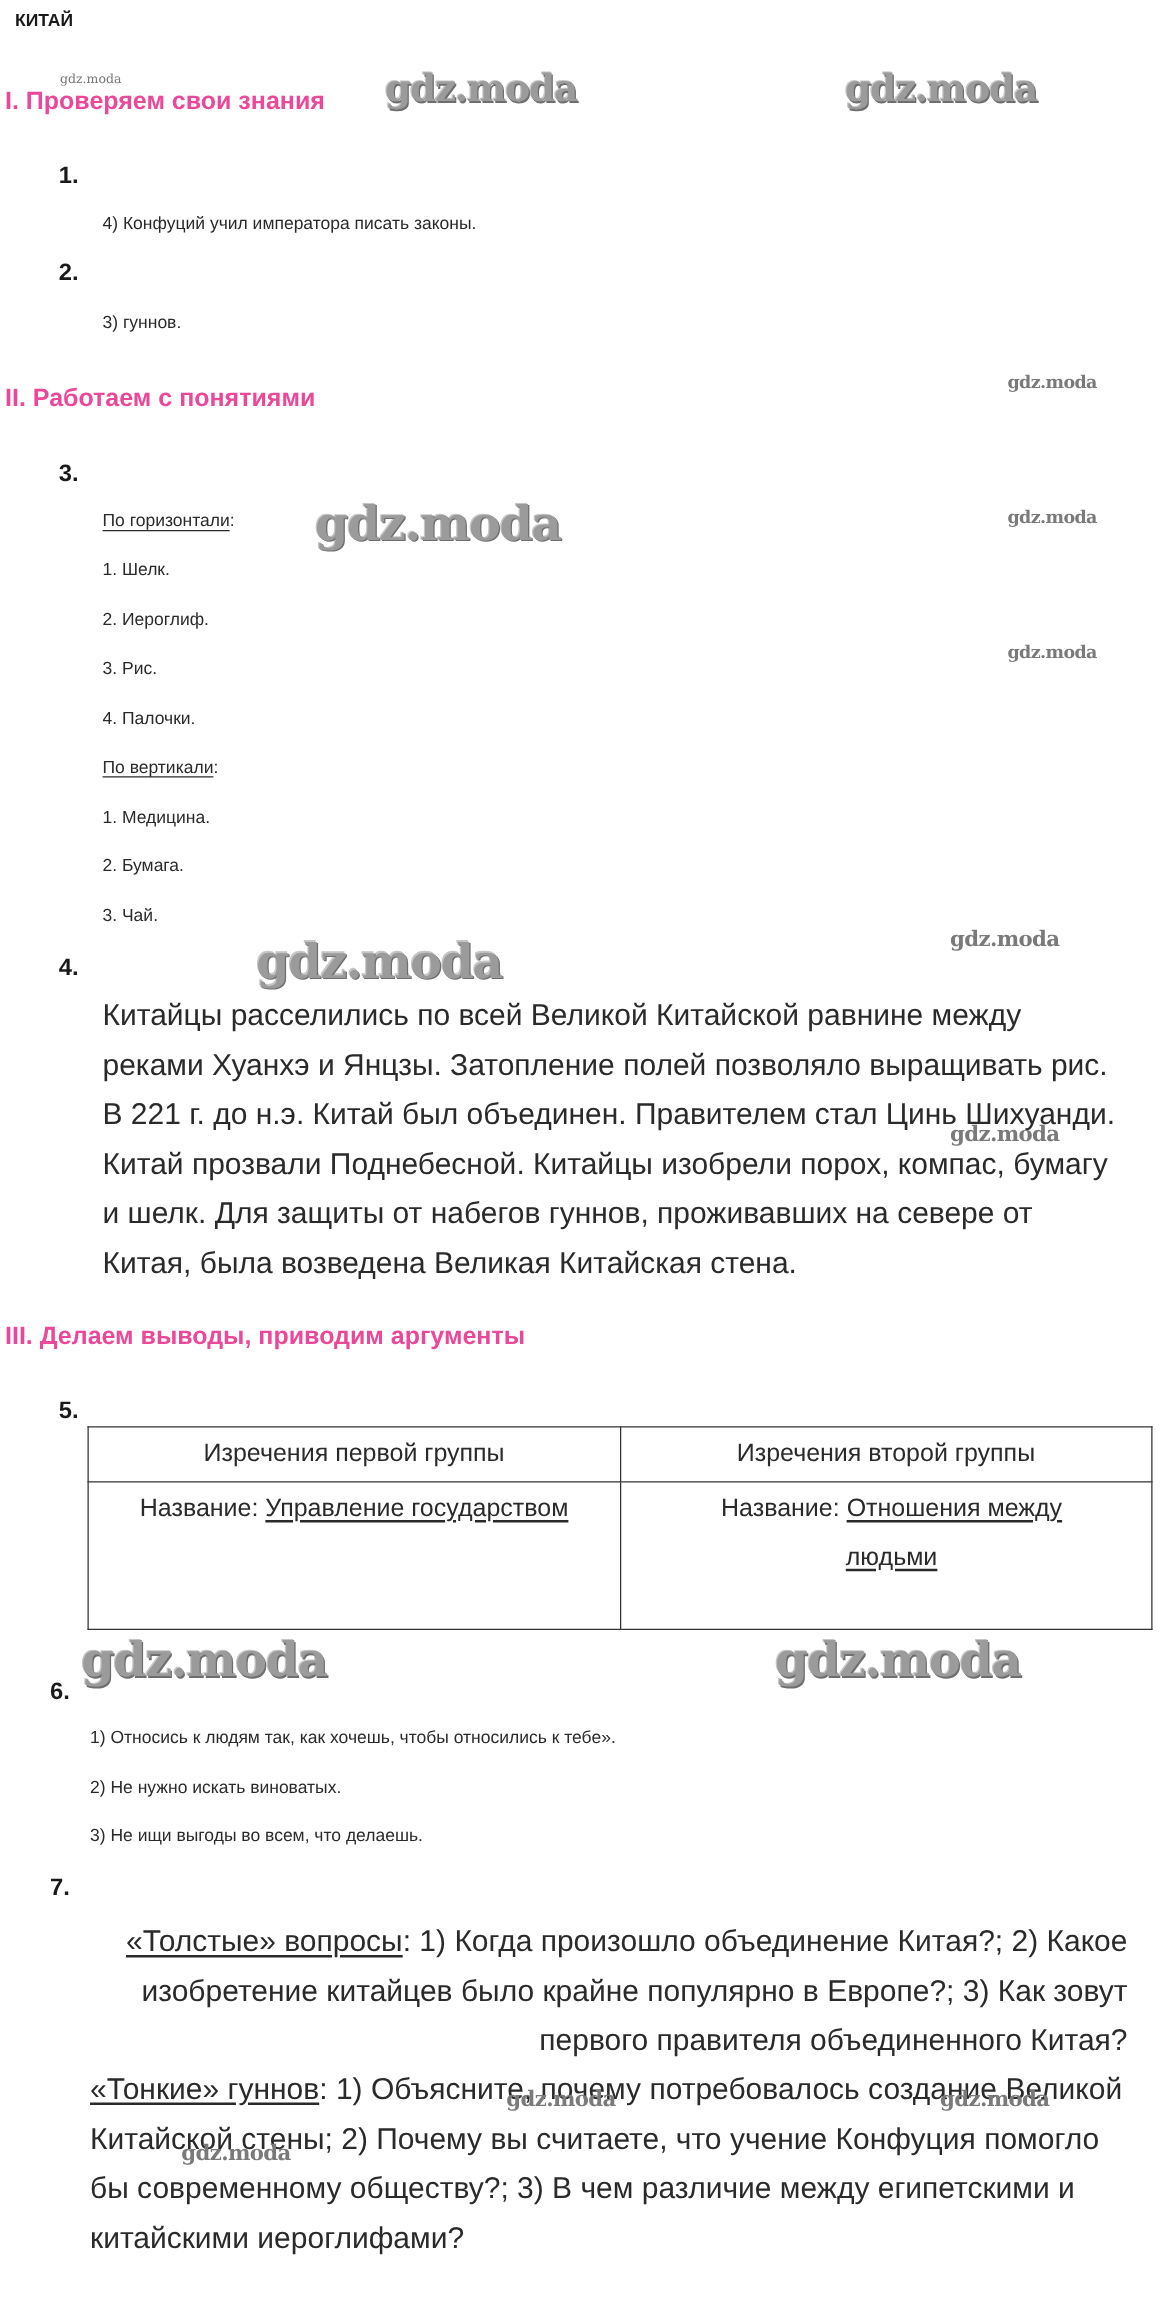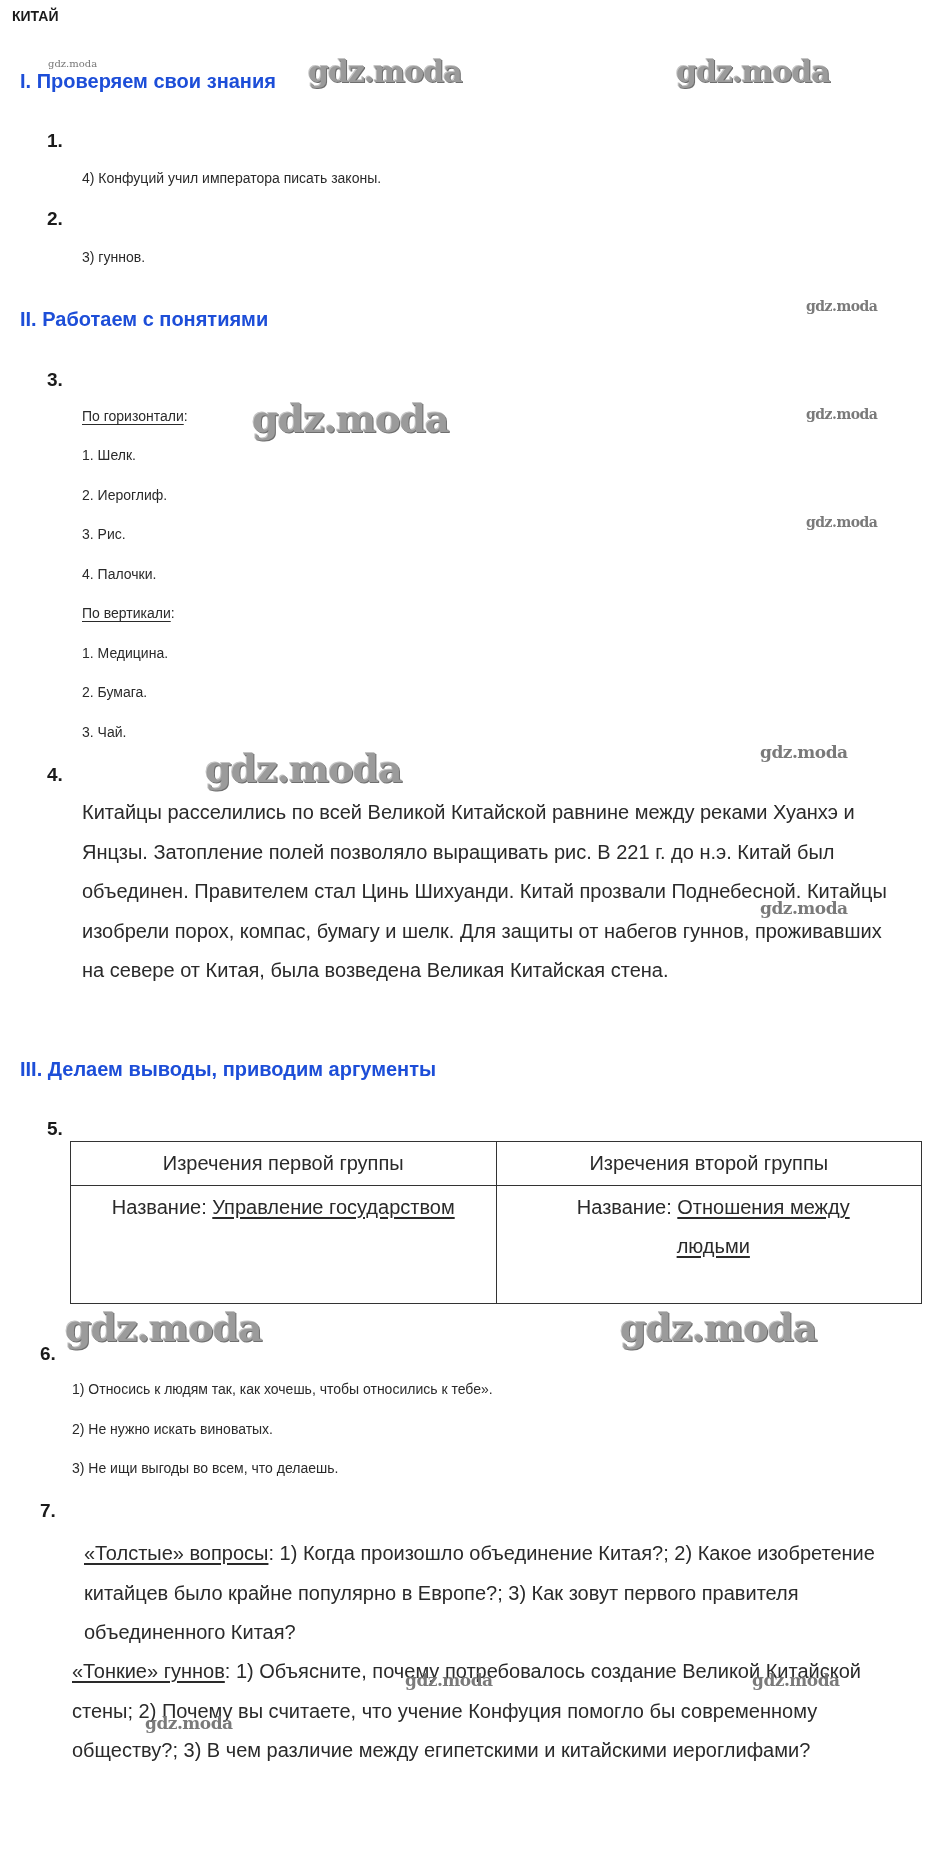--- a/index.html
+++ b/index.html
@@ -2,27 +2,27 @@
 <html><head>
 <meta charset="utf-8">
 <style>
   html, body { margin: 0; padding: 0; background: #ffffff; }
   body {
     width: 928px; height: 1849px; position: relative; overflow: hidden;
     font-family: "Liberation Sans", sans-serif; color: #222222;
   }
   .abs { position: absolute; white-space: nowrap; }
   .title { left: 12px; top: 8px; font-size: 14px; font-weight: bold; color: #1a1a1a; }
-  .section { left: 20px; font-size: 20px; font-weight: bold; color: #1d4ed8; }
+  .section { left: 4px; font-size: 20px; font-weight: bold; color: #ec4899; }
   .num { left: 47px; font-size: 19px; font-weight: bold; color: #1a1a1a; }
   .num.n5 { left: 47px; }
   .num.n6, .num.n7 { left: 40px; }
   .line { font-size: 14px; color: #2a2a2a; }
   .u { text-decoration: underline; text-underline-offset: 3px; }
-  .para { font-size: 20px; color: #2a2a2a; line-height: 39.5px; white-space: normal; }
+  .para { font-size: 24px; color: #2a2a2a; line-height: 39.5px; white-space: normal; }
   .wm-big {
     position: absolute; font-family: "DejaVu Serif", serif; font-weight: bold;
     font-size: 38px; color: #8a8a8a; letter-spacing: -1px;
     text-shadow: 1px 1px 0 #555, -1px -1px 0 #bbb; opacity: 0.85; white-space: nowrap;
   }
   .wm-small {
     position: absolute; font-family: "DejaVu Serif", serif; font-weight: bold;
     font-size: 14px; color: #7a7a7a; letter-spacing: -0.5px; white-space: nowrap;
   }
   .wm-tiny {
@@ -81,21 +81,21 @@
   </tr>
 </tbody>
   </table>
 
 <div class="abs num n6" style="top:1343px;">6.</div>
 <div class="abs line" style="left:72px; top:1381px;">1) Относись к людям так, как хочешь, чтобы относились к тебе».</div>
 <div class="abs line" style="left:72px; top:1421px;">2) Не нужно искать виноватых.</div>
 <div class="abs line" style="left:72px; top:1460px;">3) Не ищи выгоды во всем, что делаешь.</div>
 
 <div class="abs num n7" style="top:1500px;">7.</div>
-<div class="abs para" style="left:84px; top:1534px; width:830px;"><span class="u">«Толстые» вопросы</span><span>: 1) Когда произошло объединение Китая?; 2) Какое изобретение китайцев было крайне популярно в Европе?; 3) Как зовут первого правителя объединенного Китая?</span></div>
+<div class="abs para" style="left:72px; top:1534px; width:830px;text-align:right;"><span class="u">«Толстые» вопросы</span><span>: 1) Когда произошло объединение Китая?; 2) Какое изобретение китайцев было крайне популярно в Европе?; 3) Как зовут первого правителя объединенного Китая?</span></div>
 <div class="abs para" style="left:72px; top:1652px; width:830px;"><span class="u">«Тонкие» гуннов</span><span>: 1) Объясните, почему потребовалось создание Великой Китайской стены; 2) Почему вы считаете, что учение Конфуция помогло бы современному обществу?; 3) В чем различие между египетскими и китайскими иероглифами?</span></div>
 
 <div class="wm-tiny" style="left:48px; top:58px;">gdz.moda</div>
 <div class="wm-big" style="left:308px; top:54px; font-size:30px;">gdz.moda</div>
 <div class="wm-big" style="left:676px; top:54px; font-size:30px;">gdz.moda</div>
 <div class="wm-small" style="left:806px; top:298px;">gdz.moda</div>
 <div class="wm-big" style="left:252px; top:396px;">gdz.moda</div>
 <div class="wm-small" style="left:806px; top:406px;">gdz.moda</div>
 <div class="wm-small" style="left:806px; top:514px;">gdz.moda</div>
 <div class="wm-big" style="left:205px; top:746px;">gdz.moda</div>

